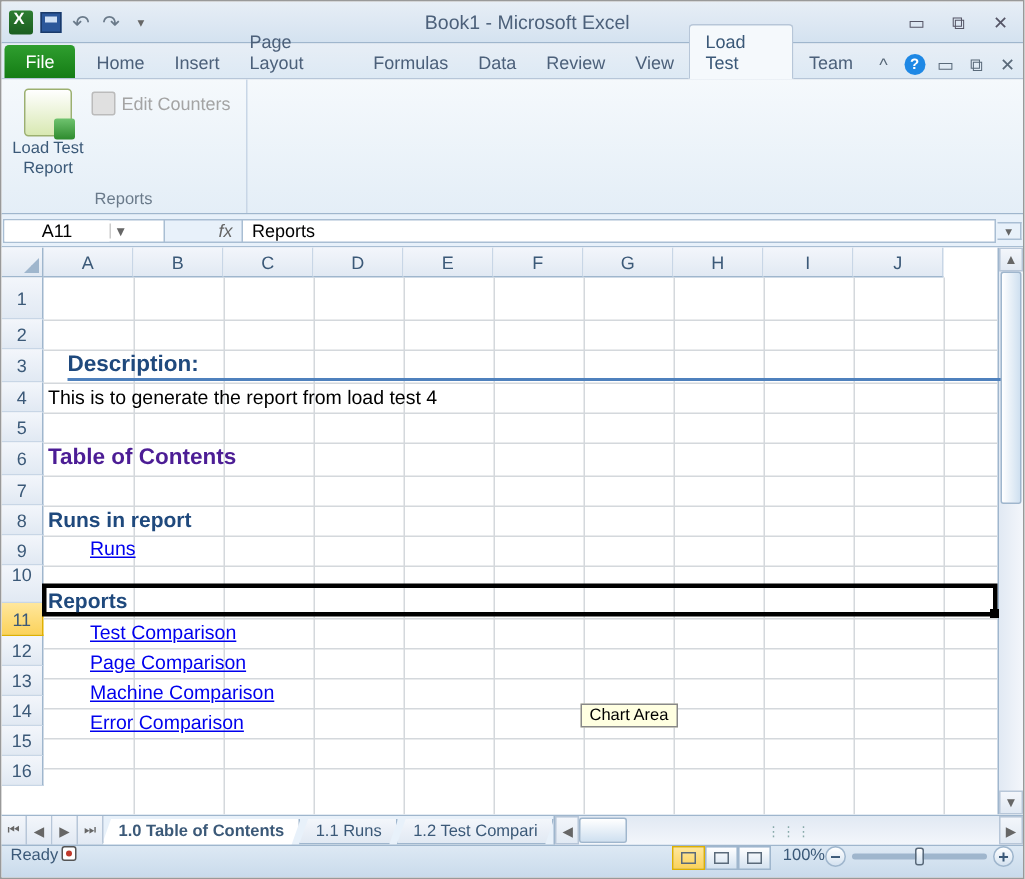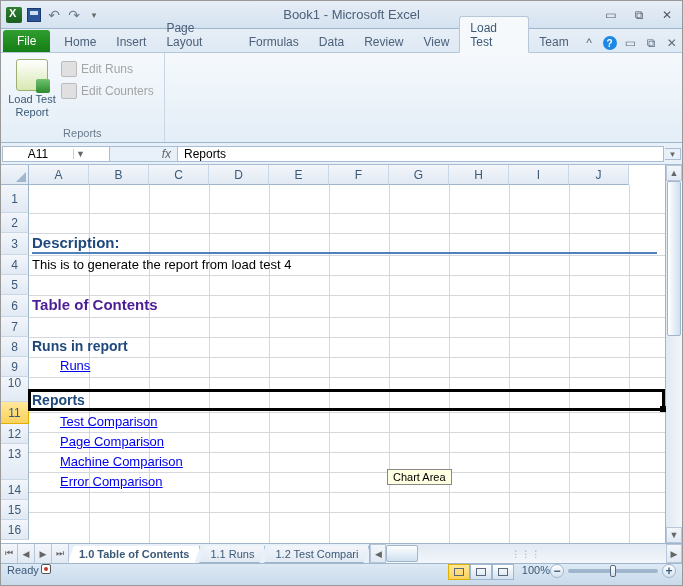--- a/index.html
+++ b/index.html
@@ -38,21 +38,21 @@
 .big-btn span { font-size:11px; text-align:center; color:#3b5978; line-height:1.2; }
 .small-btns { display:flex; flex-direction:column; gap:2px; padding-top:2px; }
 .small-btn { display:flex; align-items:center; gap:4px; color:#a4a4a4; font-size:12px; padding:2px 4px; }
 .small-ico { width:16px; height:16px; background:#e0e0e0; border:1px solid #bbb; border-radius:2px; }
 
 
 .fx-row { height: 22px; border-bottom: 1px solid #a9bed3; display:flex; align-items:center; background:#E8F1FA; }
 .name-box { width:108px; background:#fff; border:1px solid #a9bed3; margin:1px 0 1px 1px; display:flex; align-items:center; }
 .name-box input { border:none; width:70px; font-size:12px; text-align:center; outline:none; }
 .nb-drop { width:14px; height:100%; border-left:1px solid #ccc; display:flex; align-items:center; justify-content:center; color:#666; font-size:9px;}
-.fx-gap { width:68px; border:1px solid #a9bed3; border-left:none; margin:1px 0; background:#E8F1FA; display:flex; align-items:center; justify-content:flex-end; padding-right:6px; color:#666; font-style:italic;}
+.fx-gap { width:52px; border:1px solid #a9bed3; border-left:none; margin:1px 0; background:#E8F1FA; display:flex; align-items:center; justify-content:flex-end; padding-right:6px; color:#666; font-style:italic;}
 .formula-bar { flex:1; background:#fff; border:1px solid #a9bed3; border-left:none; margin:1px 1px 1px 0; display:flex; align-items:center; padding:0 6px; font-size:12px; }
 .fx-expand { width:16px; border:1px solid #a9bed3; border-left:none; margin:1px 1px 1px 0; background:#E8F1FA; display:flex; align-items:center; justify-content:center; color:#666; font-size:9px;}
 
 
 .grid-wrap { flex:1; display:flex; overflow:hidden; background:#fff; position:relative; }
 .corner { width:28px; height:20px; background:linear-gradient(#F3F6FB,#E1E9F3); border-right:1px solid #9fb6cd; border-bottom:1px solid #9fb6cd; position:relative; }
 .corner::after { content:""; position:absolute; right:2px; bottom:2px; border:5px solid transparent; border-right-color:#9fb6cd; border-bottom-color:#9fb6cd; }
 .col-hdrs { display:flex; height:20px; }
 .ch { background:linear-gradient(#F3F6FB,#E1E9F3); border-right:1px solid #c8d6e6; border-bottom:1px solid #9fb6cd; text-align:center; font-size:12px; color:#3b5978; line-height:20px; }
 .row-hdrs { display:flex; flex-direction:column; width:28px; }
@@ -177,24 +177,20 @@
   <div class="rgroup">
     <div style="display:flex; flex:1;">
       <div class="big-btn">
         <div class="big-icon"></div>
         <span style="white-space:pre-line">Load Test
 Report</span>
       </div>
       <div class="small-btns">
         <div class="small-btn">
             <span class="small-ico"></span>
-            <span>Edit Runs</span>
-          </div>
-        <div class="small-btn">
-            <span class="small-ico"></span>
             <span>Edit Counters</span>
           </div>
       </div>
     </div>
     <div class="rgroup-label">Reports</div>
   </div>
 </div>
 
 <div class="fx-row">
   <div class="name-box">
@@ -238,21 +234,21 @@
           <div class="rh" style="height: 22px; line-height: 22px;">3</div>
           <div class="rh" style="height: 20px; line-height: 20px;">4</div>
           <div class="rh" style="height: 20px; line-height: 20px;">5</div>
           <div class="rh" style="height: 22px; line-height: 22px;">6</div>
           <div class="rh" style="height: 20px; line-height: 20px;">7</div>
           <div class="rh" style="height: 20px; line-height: 20px;">8</div>
           <div class="rh" style="height: 20px; line-height: 20px;">9</div>
           <div class="rh" style="height: 25px; line-height: 13px;">10</div>
           <div class="rh sel" style="height: 22px; line-height: 22px;">11</div>
           <div class="rh" style="height: 20px; line-height: 20px;">12</div>
-          <div class="rh" style="height: 36px; line-height: 20px;">13</div>
+          <div class="rh" style="height: 20px; line-height: 20px;">13</div>
           <div class="rh" style="height: 20px; line-height: 20px;">14</div>
           <div class="rh" style="height: 20px; line-height: 20px;">15</div>
           <div class="rh" style="height: 20px; line-height: 20px;">16</div>
         </div>
       <div class="cells">
         <div class="gridlines" id="gridlines">
             <div class="vline" style="left: 60px; top: 0px; bottom: 0px; width: 1px;"></div>
             <div class="vline" style="left: 120px; top: 0px; bottom: 0px; width: 1px;"></div>
             <div class="vline" style="left: 180px; top: 0px; bottom: 0px; width: 1px;"></div>
             <div class="vline" style="left: 240px; top: 0px; bottom: 0px; width: 1px;"></div>
@@ -273,21 +269,21 @@
             <div class="hline" style="top: 192px; left: 0px; right: 0px; height: 1px;"></div>
             <div class="hline" style="top: 205px; left: 0px; right: 0px; height: 1px;"></div>
             <div class="hline" style="top: 227px; left: 0px; right: 0px; height: 1px;"></div>
             <div class="hline" style="top: 247px; left: 0px; right: 0px; height: 1px;"></div>
             <div class="hline" style="top: 267px; left: 0px; right: 0px; height: 1px;"></div>
             <div class="hline" style="top: 287px; left: 0px; right: 0px; height: 1px;"></div>
             <div class="hline" style="top: 307px; left: 0px; right: 0px; height: 1px;"></div>
             <div class="hline" style="top: 327px; left: 0px; right: 0px; height: 1px;"></div>
           </div>
         <div class="content" id="content">
-          <div class="cell-txt h2" style="left:3px; top:49px;">Description:</div>
+          <div class="cell-txt h2" style="left:16px; top:49px;">Description:</div>
           <div class="cell-txt body" style="left:3px; top:72px;">This is to generate the report from load test 4</div>
           <div class="cell-txt h2nb" style="left:3px; top:111px;">Table of Contents</div>
           <div class="cell-txt h3" style="left:3px; top:153px;">Runs in report</div>
           <div class="cell-txt link" style="left:31px; top:173px;">Runs</div>
           <div class="sel-box" style="left:-1px; top:204px; width:637px; height:22px;"></div>
           <div class="cell-txt h3" style="left:3px; top:207px;">Reports</div>
           <div class="cell-txt link" style="left:31px; top:229px;">Test Comparison</div>
           <div class="cell-txt link" style="left:31px; top:249px;">Page Comparison</div>
           <div class="cell-txt link" style="left:31px; top:269px;">Machine Comparison</div>
           <div class="cell-txt link" style="left:31px; top:289px;">Error Comparison</div>

